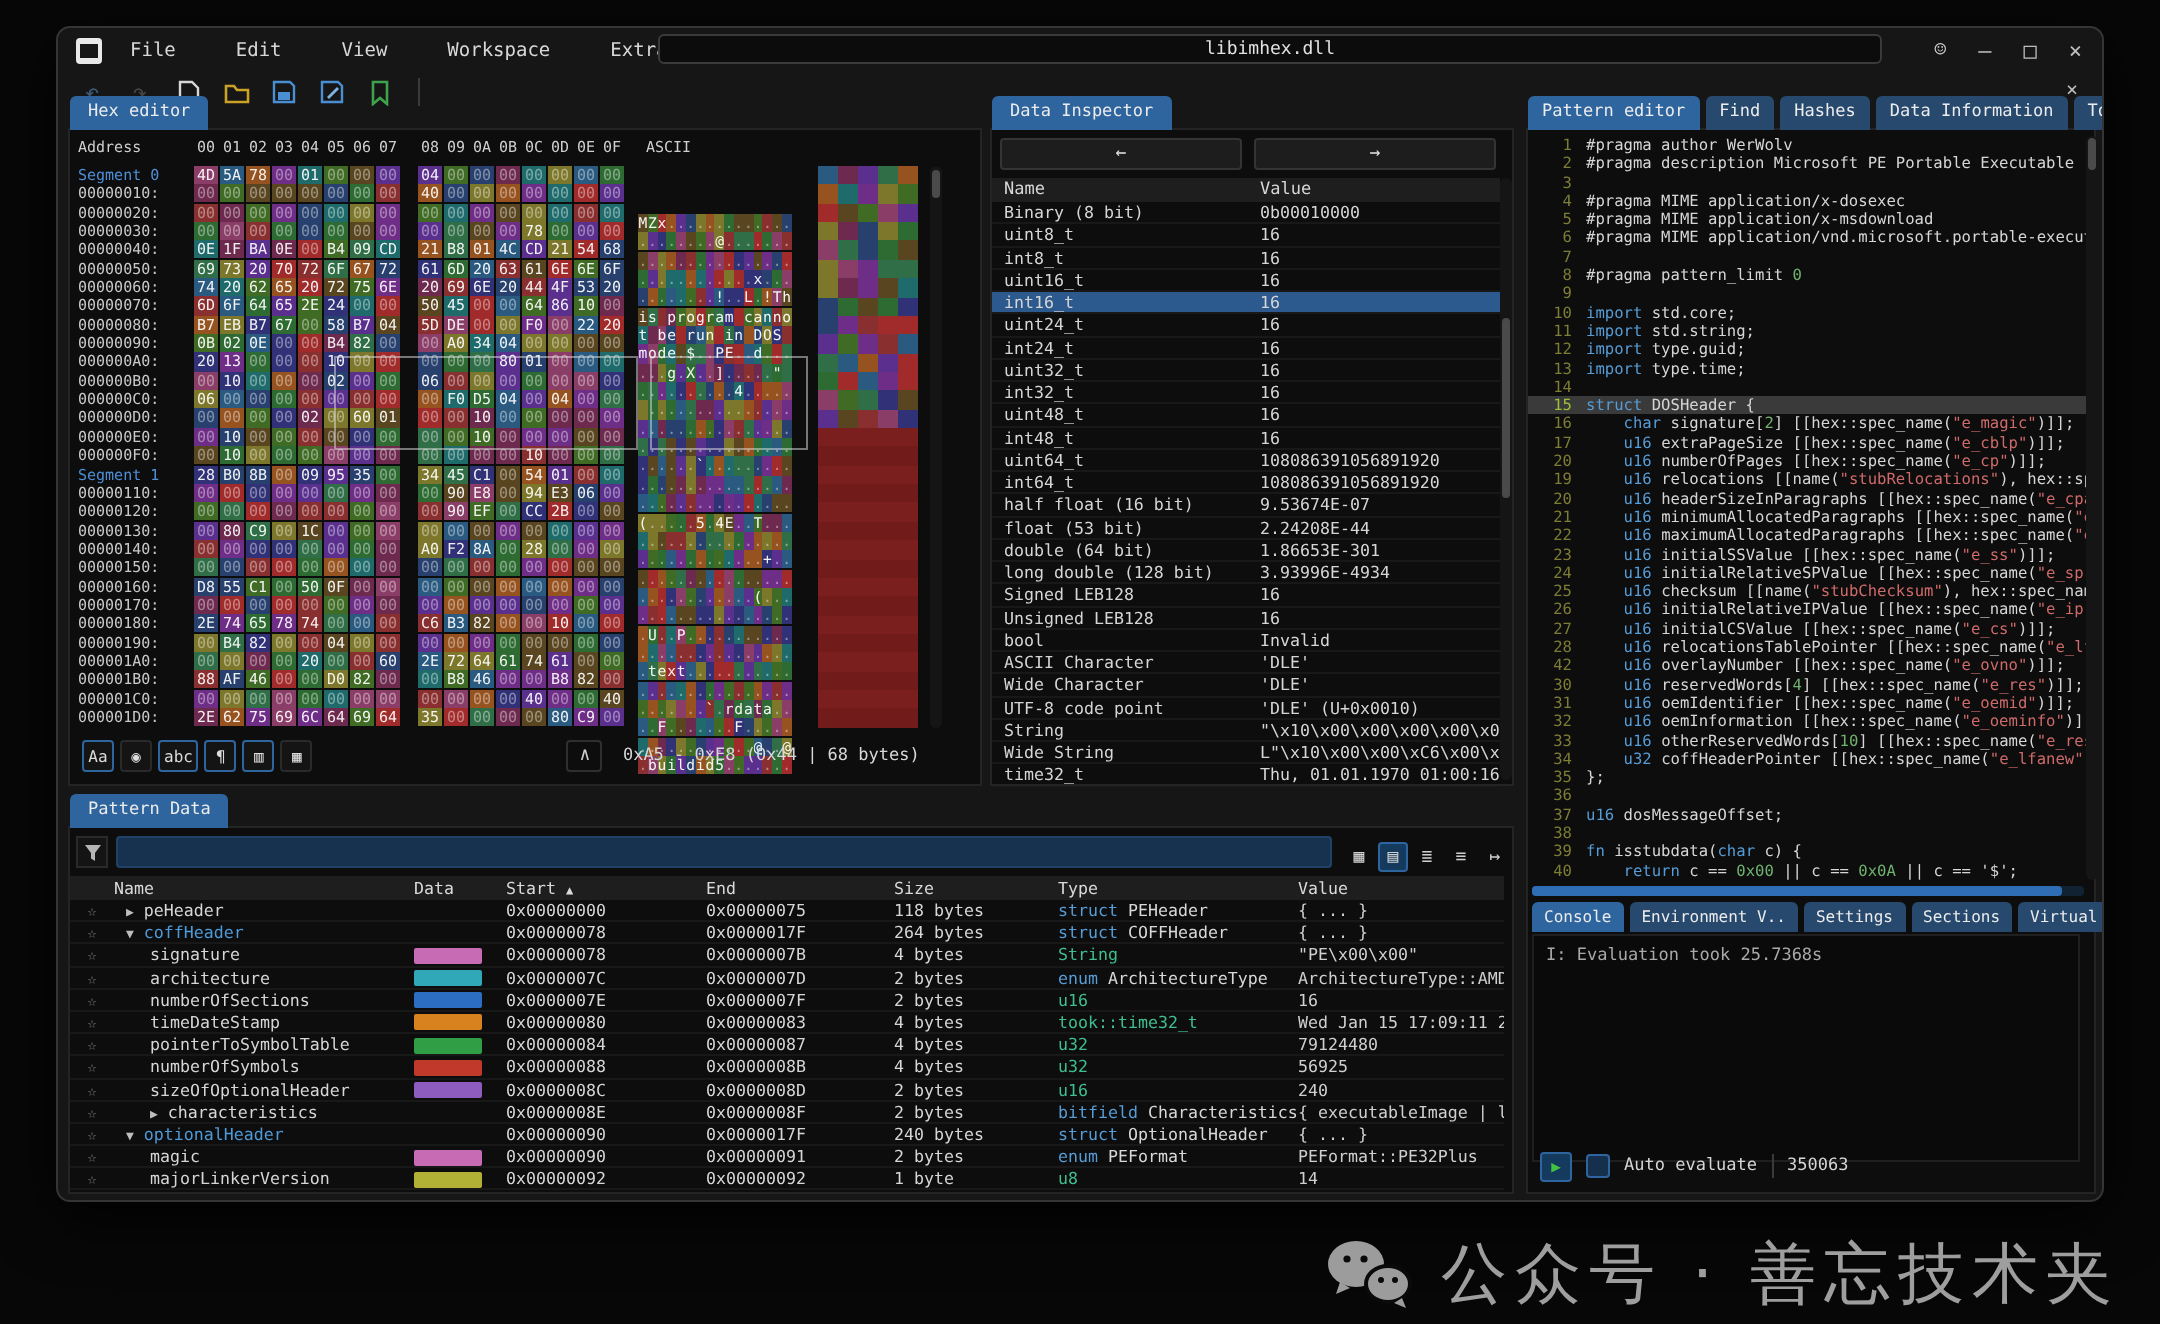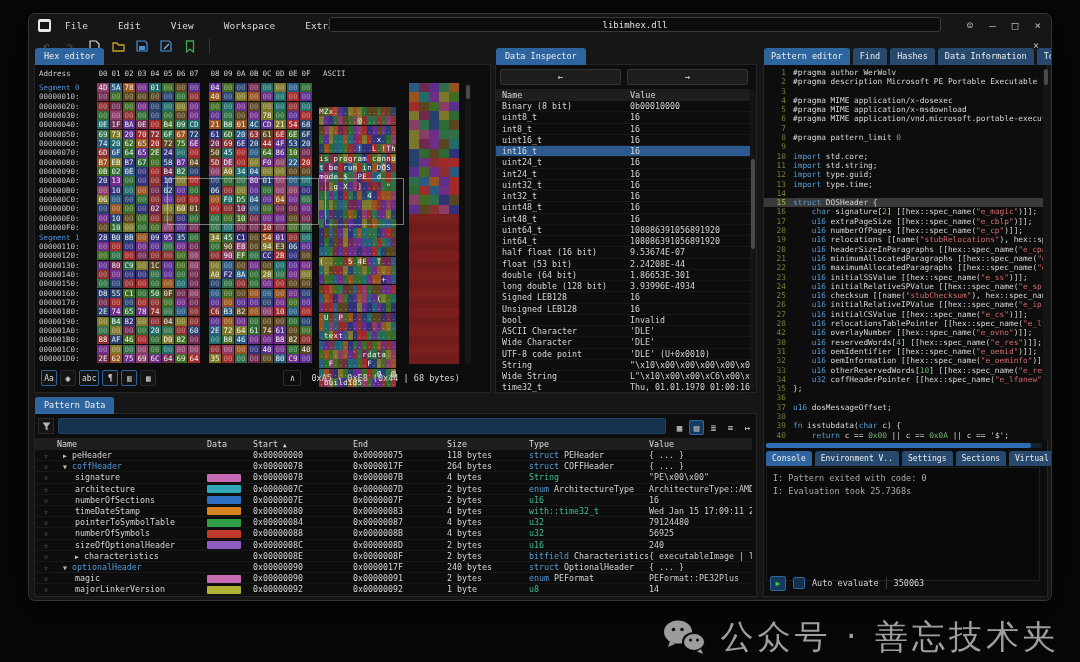--- a/index.html
+++ b/index.html
@@ -532,21 +532,20 @@
           <i></i>
         </div>
       <div class="tabbar con-tabs" style="top:386px;">
           <span class="tab active">Console</span>
           <span class="tab">Environment V..</span>
           <span class="tab">Settings</span>
           <span class="tab">Sections</span>
           <span class="tab">Virtual File..</span>
         </div>
       <div class="console">
-          <div>I: Pattern exited with code: 0</div>
           <div>I: Evaluation took 25.7368s</div>
         </div>
       <div class="pe-foot">
         <span class="playbtn">▶</span>
         <span class="chkbox"></span>
         <span>Auto evaluate</span>
         <span class="pfsep"></span>
         <span>350063</span>
       </div>
     </div>
@@ -625,21 +624,21 @@
             <span class="pcell"><span class="tbase">u16</span></span>
             <span class="pval">16</span>
           </div>
           <div class="pdrow">
             <span class="pstar">☆</span>
             <span class="pname" style="padding-left: 18px;"><span class="">timeDateStamp</span></span>
             <span class="pcolor"><i style="background: rgb(216, 130, 31);"></i></span>
             <span class="pcell">0x00000080</span>
             <span class="pcell">0x00000083</span>
             <span class="pcell">4 bytes</span>
-            <span class="pcell"><span class="tbase">with::time32_t</span></span>
+            <span class="pcell"><span class="tbase">took::time32_t</span></span>
             <span class="pval">Wed Jan 15 17:09:11 2025</span>
           </div>
           <div class="pdrow">
             <span class="pstar">☆</span>
             <span class="pname" style="padding-left: 18px;"><span class="">pointerToSymbolTable</span></span>
             <span class="pcolor"><i style="background: rgb(47, 158, 68);"></i></span>
             <span class="pcell">0x00000084</span>
             <span class="pcell">0x00000087</span>
             <span class="pcell">4 bytes</span>
             <span class="pcell"><span class="tbase">u32</span></span>

